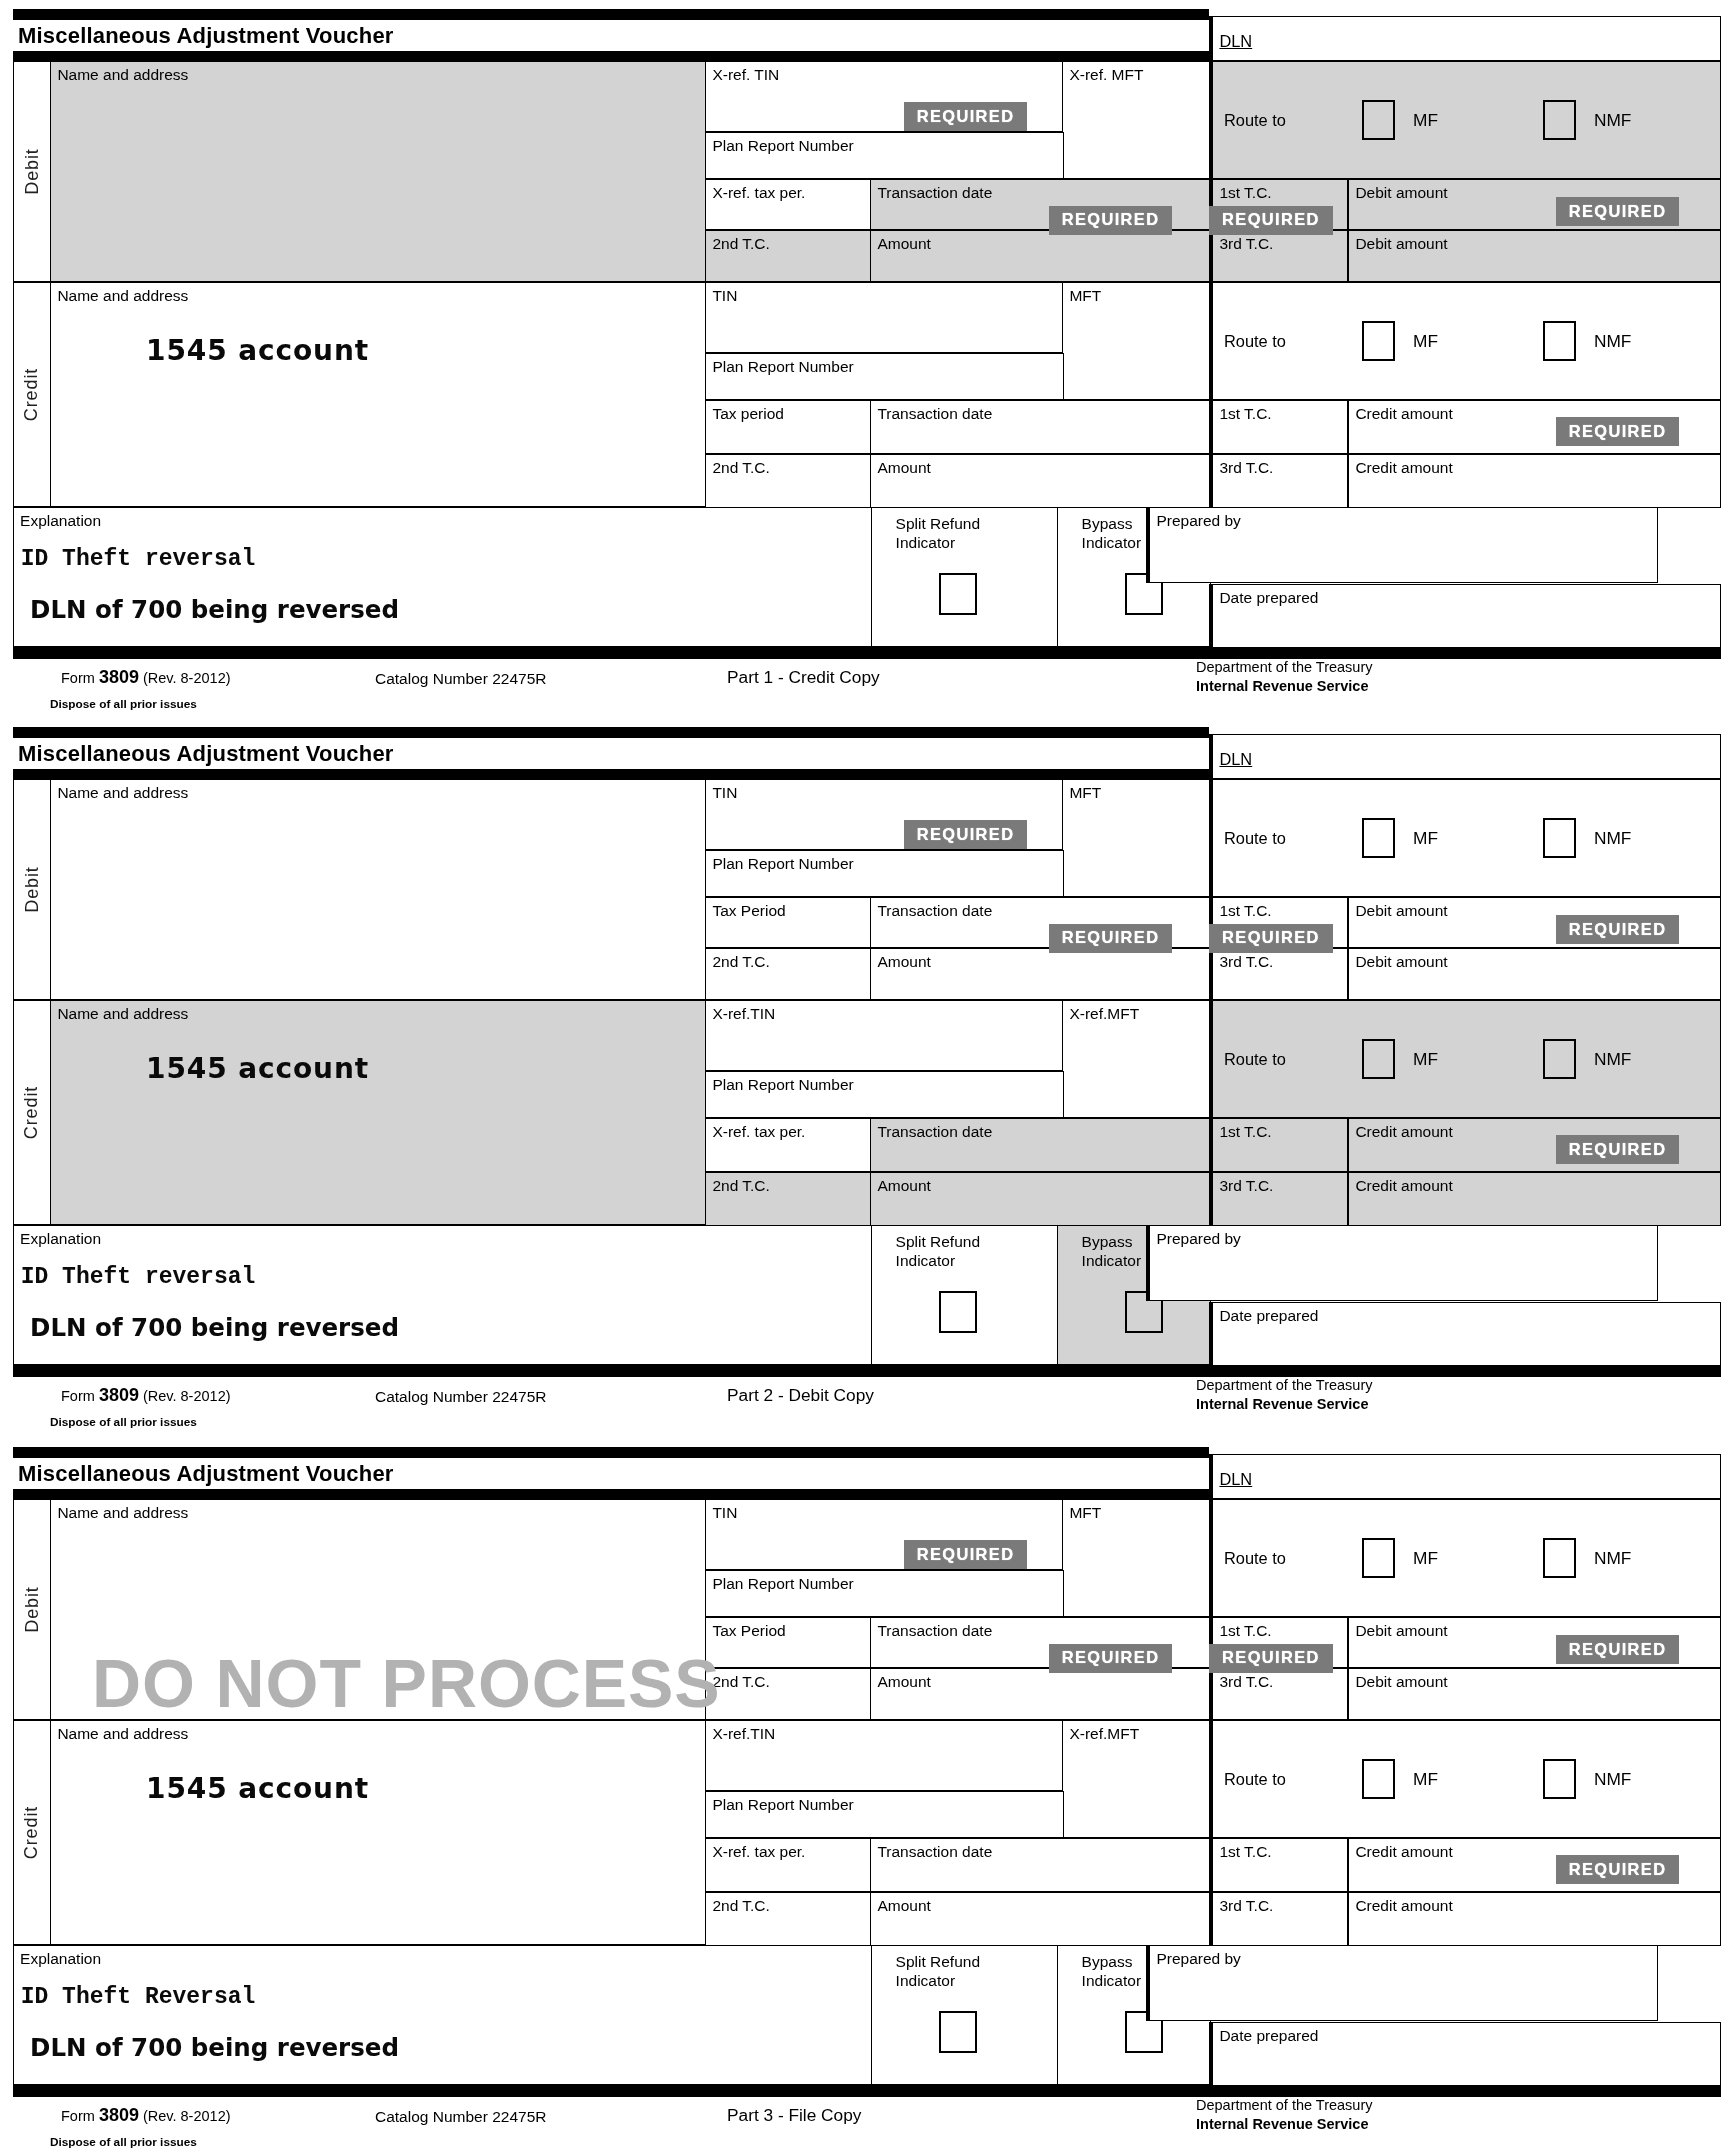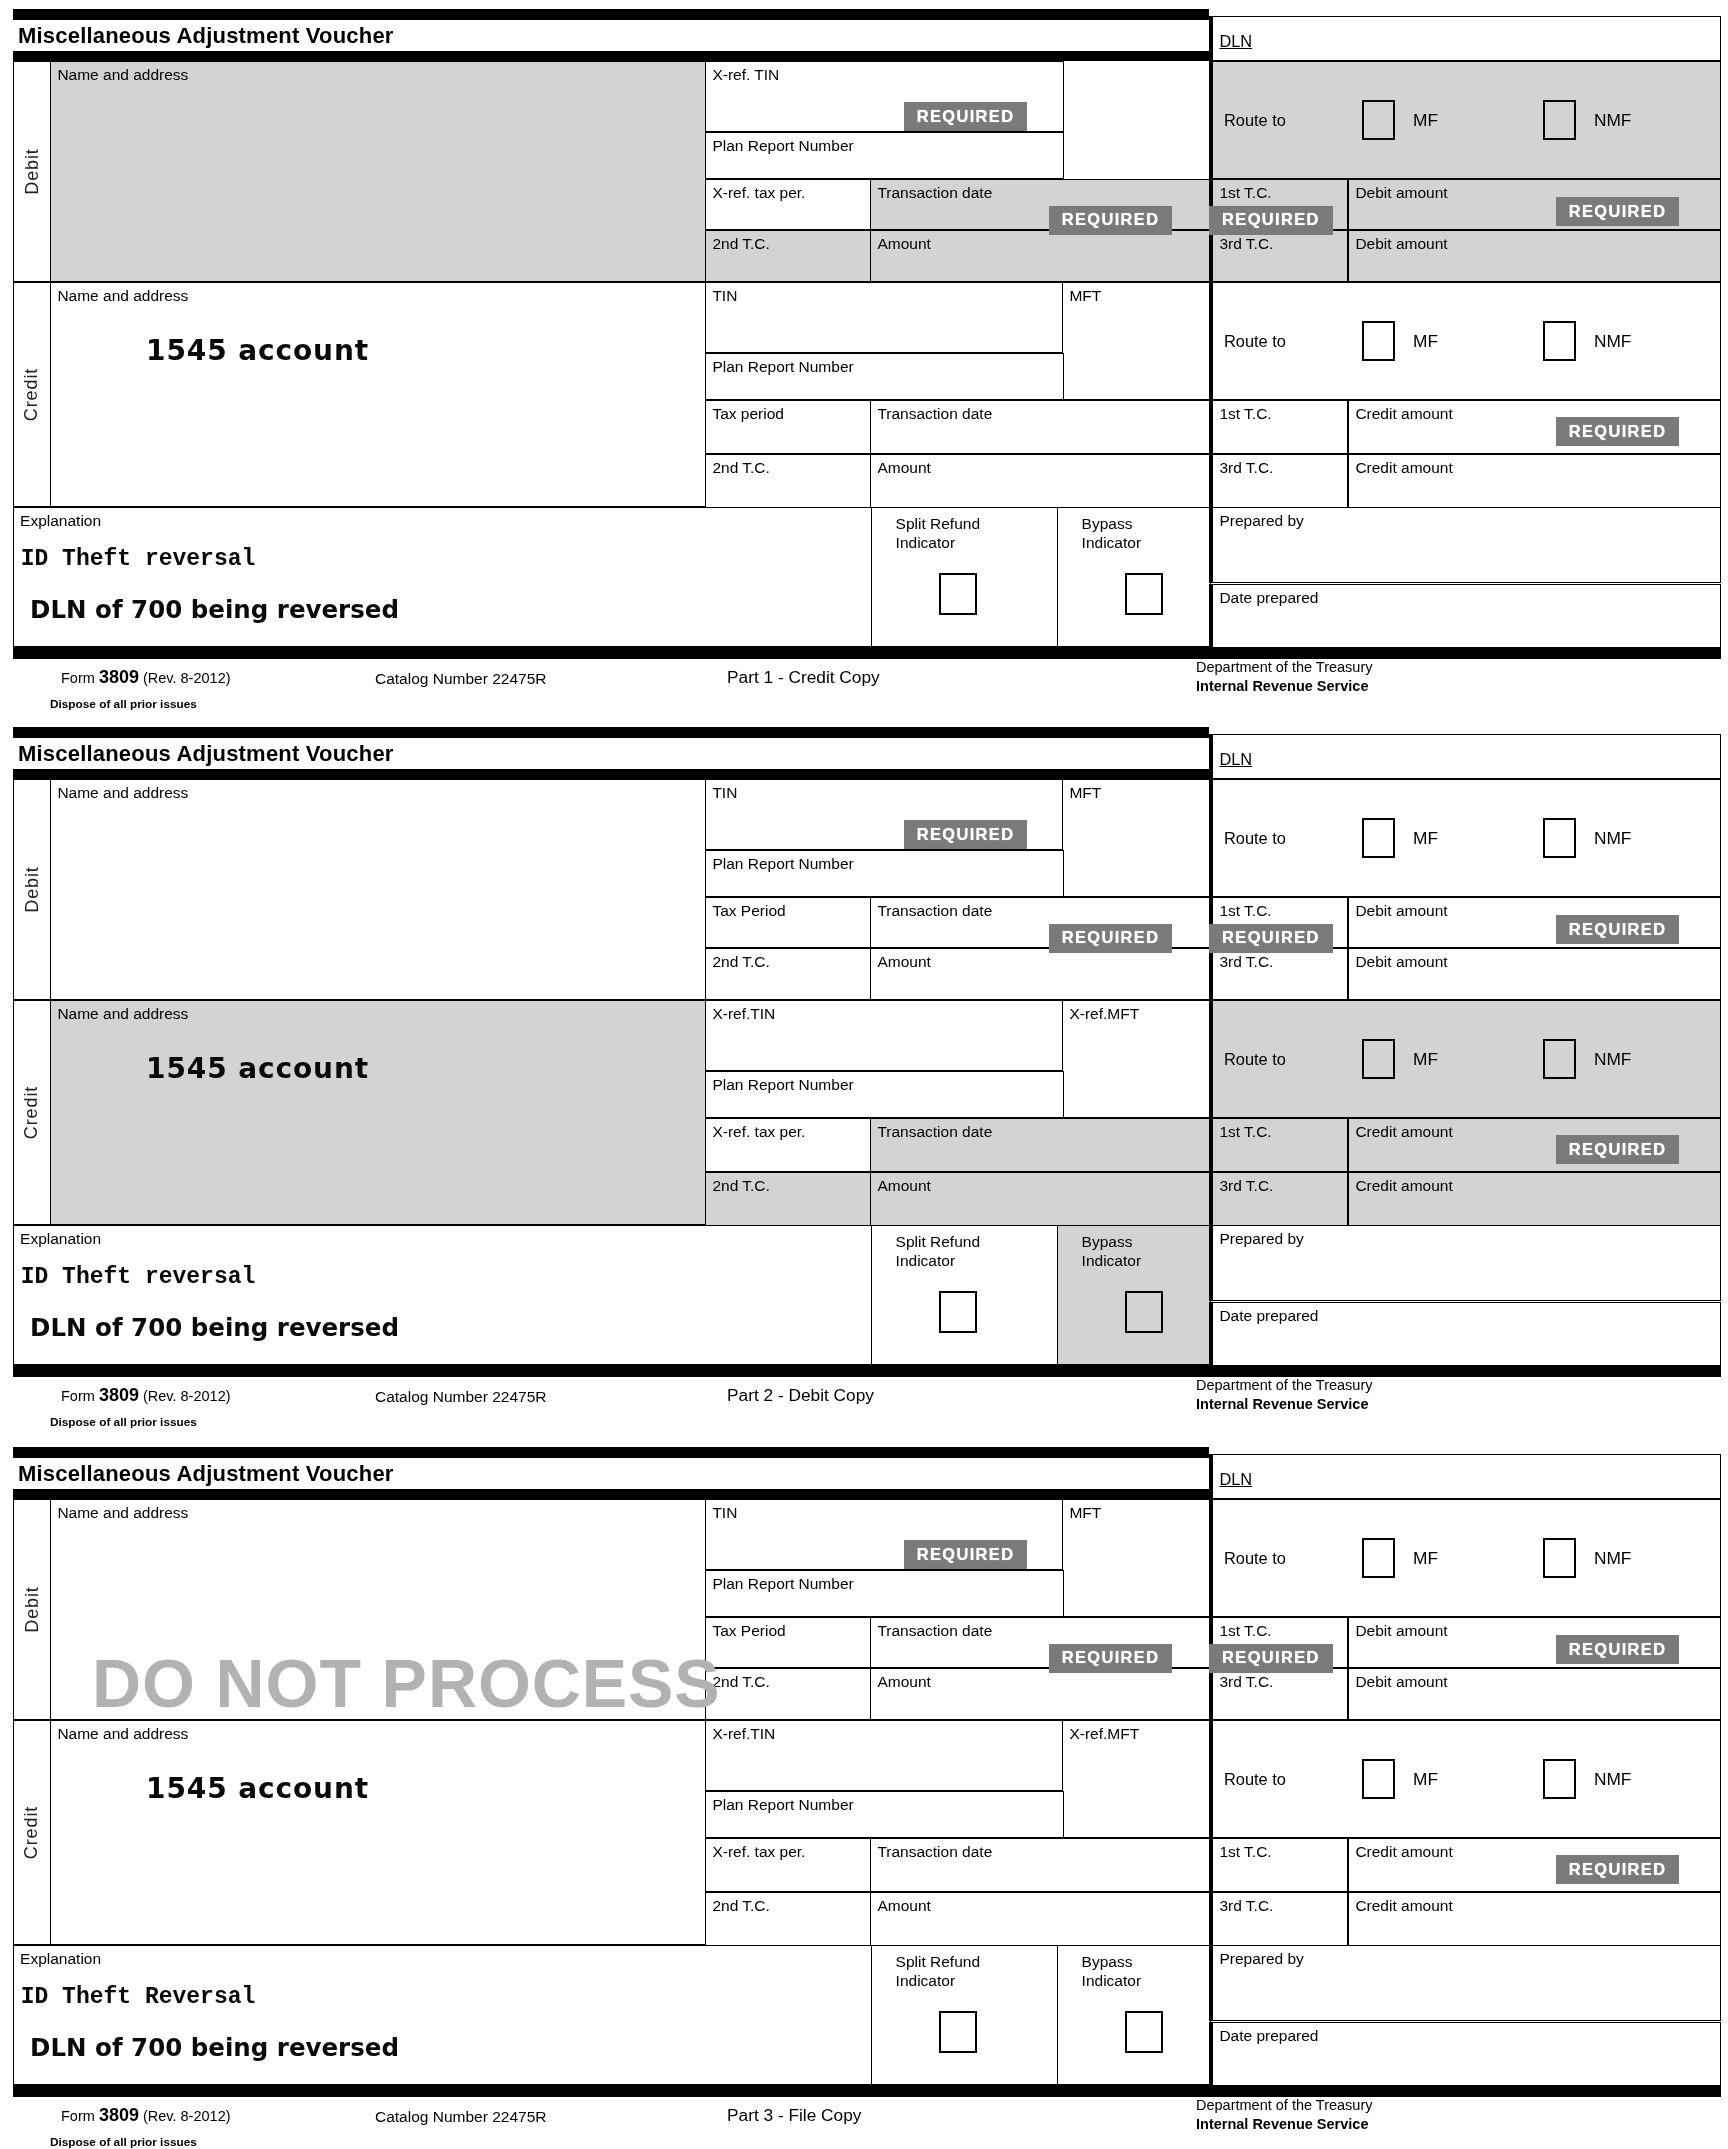--- a/index.html
+++ b/index.html
@@ -50,21 +50,21 @@
   .rt-d{left:1209px;top:52px;width:512px;height:118px;border-left-width:4.5px;}
   .tc1-d{left:1209px;top:170px;width:139px;height:51px;border-left-width:4.5px;}
   .am1-d{left:1348px;top:170px;width:373px;height:51px;}
   .tc3-d{left:1209px;top:221px;width:139px;height:52px;border-left-width:4.5px;}
   .am2-d{left:1348px;top:221px;width:373px;height:52px;}
   .rt-c{left:1209px;top:273px;width:512px;height:118px;border-left-width:4.5px;}
   .tc1-c{left:1209px;top:391px;width:139px;height:54px;border-left-width:4.5px;}
   .am1-c{left:1348px;top:391px;width:373px;height:54px;}
   .tc3-c{left:1209px;top:445px;width:139px;height:54px;border-left-width:4.5px;}
   .am2-c{left:1348px;top:445px;width:373px;height:54px;}
-  .prep{left:1209px;top:498px;width:512px;height:76px;border-left-width:4.5px;}
+  .prep{left:1146px;top:498px;width:512px;height:76px;border-left-width:4.5px;}
   .dtpr{left:1209px;top:575px;width:512px;height:64px;border-left-width:4.5px;}
   .dln .lbl{padding-top:14.5px;font-size:16.4px;}
 
   
   .shade-debit .shd{background:var(--shade);}
   .shade-credit .shc{background:var(--shade);}
   .shade-credit .byp{background:var(--shade);}
 
   
   .req{position:absolute;background:var(--badge);color:#fff;font-weight:bold;font-size:16.4px;
@@ -118,20 +118,23 @@
       <span class="rot">Debit</span>
     </div>
     <div class="cell na-d shd">
       <span class="lbl">Name and address</span>
       <span class="wm"></span>
     </div>
     <div class="cell tin-d">
       <span class="lbl">X-ref. TIN</span>
       <span class="req req-tin">REQUIRED</span>
     </div>
+    <div class="cell mft-d">
+      <span class="lbl">X-ref. MFT</span>
+    </div>
     <div class="cell prn-d">
       <span class="lbl">Plan Report Number</span>
     </div>
     <div class="cell txp-d">
       <span class="lbl">X-ref. tax per.</span>
     </div>
     <div class="cell tdt-d shd">
       <span class="lbl">Transaction date</span>
       <span class="req req-tdt">REQUIRED</span>
     </div>

